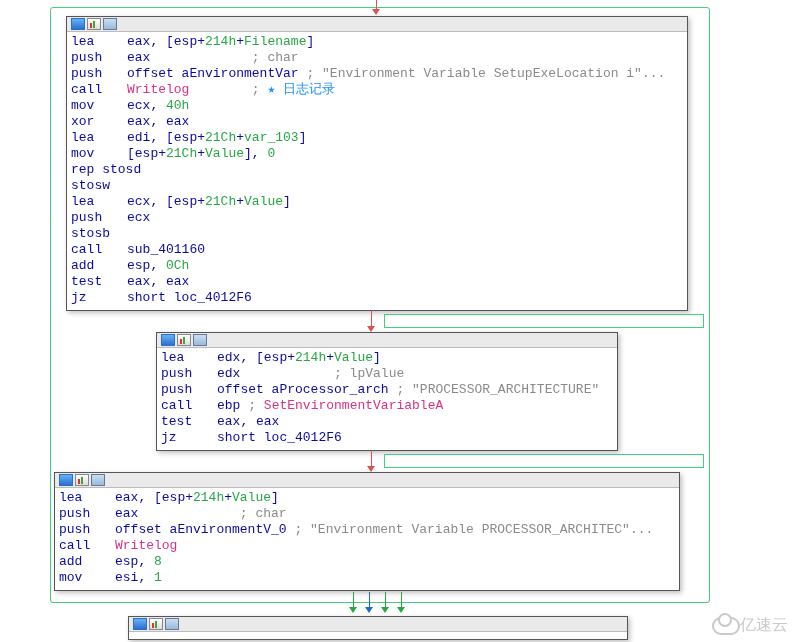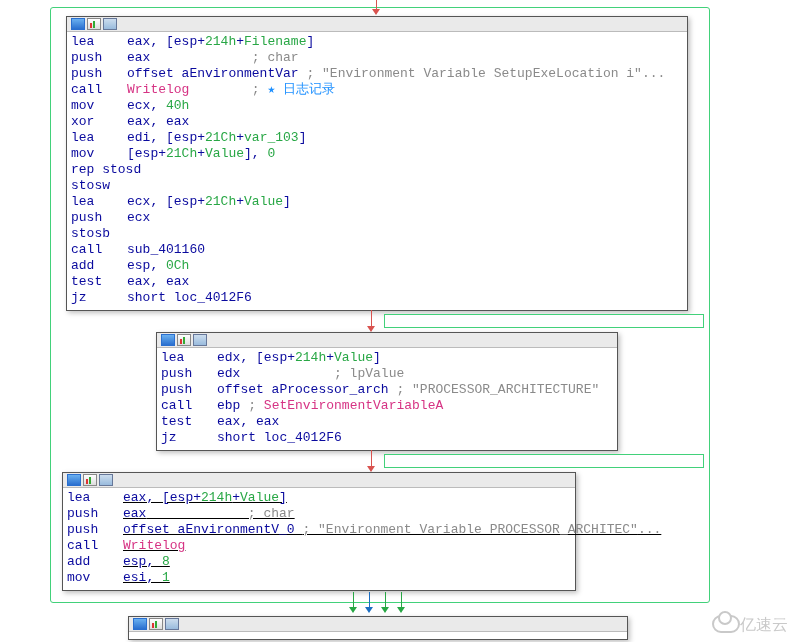--- a/index.html
+++ b/index.html
@@ -86,21 +86,21 @@
   }
 
   .watermark {
     position: absolute;
     right: 8px;
     bottom: 6px;
     font-family: Arial, sans-serif;
     color: #c9c9c9;
     font-size: 16px;
     display:flex;
-    align-items:flex-start;
+    align-items:center;
   }
   .watermark .cloud {
     width: 28px; height: 18px;
     border: 2px solid #c9c9c9;
     border-radius: 10px;
     position: relative;
   }
   .watermark .cloud::before{
     content:""; position:absolute; width:10px;height:10px;border:2px solid #c9c9c9;border-radius:50%;
     top:-6px; left:4px; background:#fff;
@@ -156,21 +156,21 @@
 <span class="mnem">push</span><span class="reg">offset aProcessor_arch </span><span class="str">; "PROCESSOR_ARCHITECTURE"</span>
 <span class="mnem">call</span><span class="reg">ebp </span><span class="cm">; </span><span class="func">SetEnvironmentVariableA</span>
 <span class="mnem">test</span><span class="reg">eax, eax</span>
 <span class="mnem">jz</span><span class="reg">short loc_4012F6</span></div>
   </div>
 
   <div class="arrow-line-v" style="left:371px; top:450px; height:17px; background:#d9534f;"></div>
   <div class="arrow-head down-red" style="left:367px; top:466px;"></div>
   <div class="branch-label" style="left:384px; top:454px; width:320px;"></div>
 
-  <div class="code-block" style="left:62px; top:472px; width:514px;text-decoration:underline;">
+  <div class="code-block" style="left:54px; top:472px; width:626px;">
     <div class="block-header">
       <span class="ic ic-blue"></span>
       <span class="ic ic-chart"></span>
       <span class="ic ic-misc"></span>
     </div>
     <div class="code-body" id="body-b3"><span class="mnem">lea</span><span class="reg">eax, [esp+</span><span class="num">214h</span><span class="reg">+</span><span class="num">Value</span><span class="reg">]</span>
 <span class="mnem">push</span><span class="reg">eax</span><span class="cm">             ; char</span>
 <span class="mnem">push</span><span class="reg">offset aEnvironmentV_0 </span><span class="str">; "Environment Variable PROCESSOR_ARCHITEC"</span><span class="ellips">...</span>
 <span class="mnem">call</span><span class="func">Writelog</span>
 <span class="mnem">add</span><span class="reg">esp, </span><span class="num">8</span>

